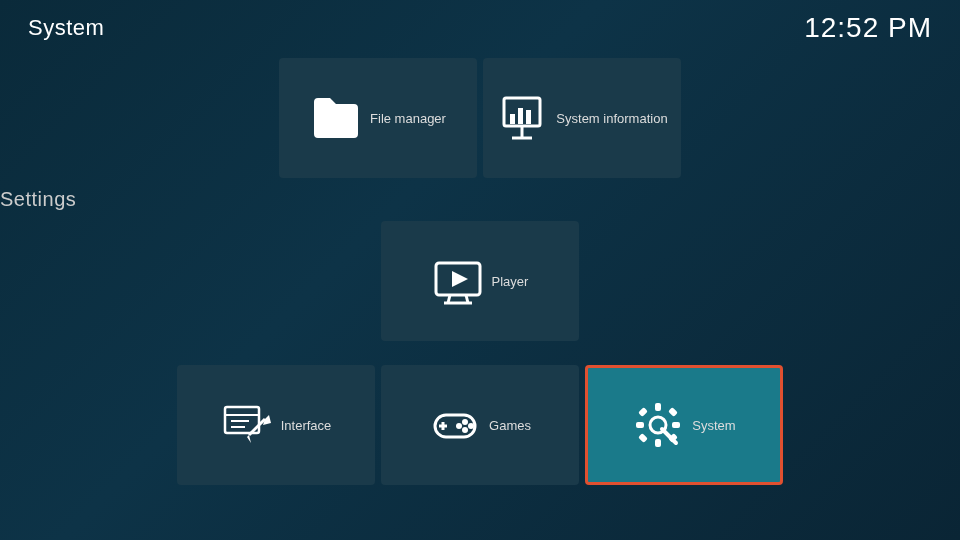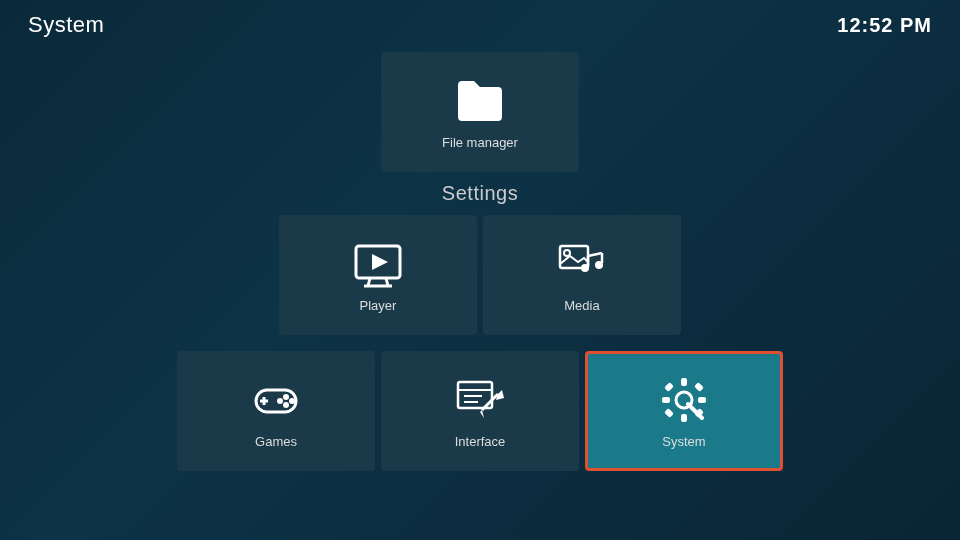--- a/index.html
+++ b/index.html
@@ -19,65 +19,65 @@
       justify-content: space-between;
       align-items: center;
       padding: 12px 28px 8px 28px;
     }
     .app-title {
       font-size: 22px;
       font-weight: 300;
       letter-spacing: 0.5px;
     }
     .clock {
-      font-size: 20px;
-      font-weight: 700;
+      font-size: 28px;
+      font-weight: 400;
       letter-spacing: 1px;
       margin-left: 20px;
     }
 
     
     .top-grid {
       display: flex;
       justify-content: center;
       gap: 6px;
       padding: 6px 28px 4px 28px;
     }
 
     
     .section-header {
-      text-align: center;
+      text-align: left;
       font-size: 20px;
       font-weight: 300;
       color: #ccc;
       padding: 6px 0 6px 0;
       letter-spacing: 0.5px;
     }
 
     
     .bottom-grid {
       display: flex;
       flex-direction: column;
-      gap: 16px;
+      gap: 24px;
       padding: 4px 28px 0 28px;
     }
     .grid-row {
       display: flex;
       justify-content: center;
       gap: 6px;
     }
 
     
     .tile {
       width: 198px;
       height: 120px;
       background: #1a3a4a;
       border-radius: 4px;
       display: flex;
-      flex-direction: column;
+      flex-direction: row;
       align-items: center;
       justify-content: center;
       gap: 8px;
       cursor: pointer;
       border: 3px solid transparent;
       transition: border 0.1s;
     }
     .tile.active {
       background: #1a7a8a;
       border: 3px solid #e05030;
@@ -107,20 +107,33 @@
 <div class="top-grid">
 
   <div class="tile">
     <svg class="icon-svg" viewBox="0 0 52 52">
       <path d="M4,10 Q4,6 8,6 H20 L26,12 H44 Q48,12 48,16 V42 Q48,46 44,46 H8 Q4,46 4,42 Z"></path>
     </svg>
     <span class="tile-label">File manager</span>
   </div>
 
 
+  <div class="tile">
+    <svg class="icon-svg" viewBox="0 0 52 52">
+
+      <rect x="8" y="6" width="36" height="28" rx="2" fill="none" stroke="white" stroke-width="3"></rect>
+      <line x1="26" y1="34" x2="26" y2="46" stroke="white" stroke-width="3"></line>
+      <line x1="16" y1="46" x2="36" y2="46" stroke="white" stroke-width="3"></line>
+
+      <rect x="14" y="22" width="5" height="10" fill="white"></rect>
+      <rect x="22" y="16" width="5" height="16" fill="white"></rect>
+      <rect x="30" y="18" width="5" height="14" fill="white"></rect>
+    </svg>
+    <span class="tile-label">System information</span>
+  </div>
 
 
 </div>
 
 <div class="section-header">Settings</div>
 
 <div class="bottom-grid">
 
   <div class="grid-row">
 
@@ -128,71 +141,56 @@
       <svg class="icon-svg" viewBox="0 0 52 52">
         <rect x="4" y="8" width="44" height="32" rx="3" fill="none" stroke="white" stroke-width="3"></rect>
         <polygon points="20,16 36,24 20,32" fill="white"></polygon>
         <line x1="18" y1="40" x2="16" y2="48" stroke="white" stroke-width="3"></line>
         <line x1="34" y1="40" x2="36" y2="48" stroke="white" stroke-width="3"></line>
         <line x1="12" y1="48" x2="40" y2="48" stroke="white" stroke-width="3"></line>
       </svg>
       <span class="tile-label">Player</span>
     </div>
 
+
+
+
+  </div>
+
+  <div class="grid-row">
+
     <div class="tile">
       <svg class="icon-svg" viewBox="0 0 52 52">
 
-        <rect x="4" y="8" width="28" height="22" rx="2" fill="none" stroke="white" stroke-width="2.5"></rect>
-        <circle cx="11" cy="15" r="3" fill="none" stroke="white" stroke-width="2"></circle>
-        <polyline points="4,26 14,18 22,24 28,20 32,24" fill="none" stroke="white" stroke-width="2"></polyline>
-
-        <line x1="32" y1="28" x2="32" y2="18" stroke="white" stroke-width="2.5"></line>
-        <line x1="32" y1="18" x2="46" y2="15" stroke="white" stroke-width="2.5"></line>
-        <line x1="46" y1="15" x2="46" y2="25" stroke="white" stroke-width="2.5"></line>
-        <circle cx="29" cy="30" r="4" fill="white"></circle>
-        <circle cx="43" cy="27" r="4" fill="white"></circle>
-      </svg>
-      <span class="tile-label">Media</span>
-    </div>
-
-
-
-  </div>
-
-  <div class="grid-row">
+        <rect x="4" y="8" width="34" height="26" rx="2" fill="none" stroke="white" stroke-width="2.5"></rect>
+        <line x1="4" y1="16" x2="38" y2="16" stroke="white" stroke-width="2"></line>
+
+        <line x1="28" y1="36" x2="44" y2="20" stroke="white" stroke-width="3"></line>
+        <polygon points="44,20 48,16 50,24 42,26" fill="white"></polygon>
+        <polygon points="26,38 28,36 30,44" fill="white"></polygon>
+
+        <line x1="10" y1="22" x2="28" y2="22" stroke="white" stroke-width="2"></line>
+        <line x1="10" y1="28" x2="24" y2="28" stroke="white" stroke-width="2"></line>
+      </svg>
+      <span class="tile-label">Interface</span>
+    </div>
 
     <div class="tile">
       <svg class="icon-svg" viewBox="0 0 52 52">
         <rect x="6" y="16" width="40" height="22" rx="11" fill="none" stroke="white" stroke-width="3"></rect>
 
         <line x1="14" y1="23" x2="14" y2="31" stroke="white" stroke-width="3"></line>
         <line x1="10" y1="27" x2="18" y2="27" stroke="white" stroke-width="3"></line>
 
         <circle cx="36" cy="23" r="3" fill="white"></circle>
         <circle cx="42" cy="27" r="3" fill="white"></circle>
         <circle cx="36" cy="31" r="3" fill="white"></circle>
         <circle cx="30" cy="27" r="3" fill="white"></circle>
       </svg>
       <span class="tile-label">Games</span>
-    </div>
-
-    <div class="tile">
-      <svg class="icon-svg" viewBox="0 0 52 52">
-
-        <rect x="4" y="8" width="34" height="26" rx="2" fill="none" stroke="white" stroke-width="2.5"></rect>
-        <line x1="4" y1="16" x2="38" y2="16" stroke="white" stroke-width="2"></line>
-
-        <line x1="28" y1="36" x2="44" y2="20" stroke="white" stroke-width="3"></line>
-        <polygon points="44,20 48,16 50,24 42,26" fill="white"></polygon>
-        <polygon points="26,38 28,36 30,44" fill="white"></polygon>
-
-        <line x1="10" y1="22" x2="28" y2="22" stroke="white" stroke-width="2"></line>
-        <line x1="10" y1="28" x2="24" y2="28" stroke="white" stroke-width="2"></line>
-      </svg>
-      <span class="tile-label">Interface</span>
     </div>
 
 
     <div class="tile active">
       <svg class="icon-svg" viewBox="0 0 52 52">
 
         <circle cx="26" cy="26" r="8" fill="none" stroke="white" stroke-width="3"></circle>
 
         <g fill="white">
           <rect x="23" y="4" width="6" height="8" rx="2"></rect>

